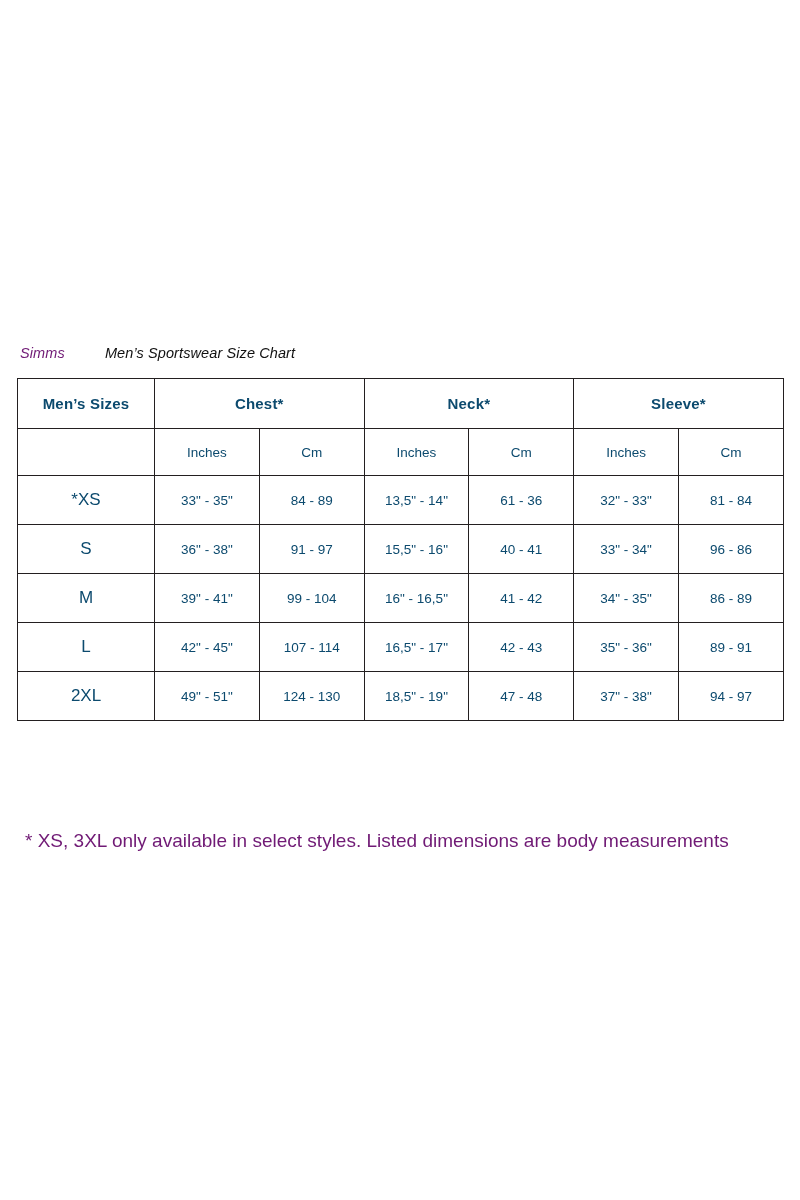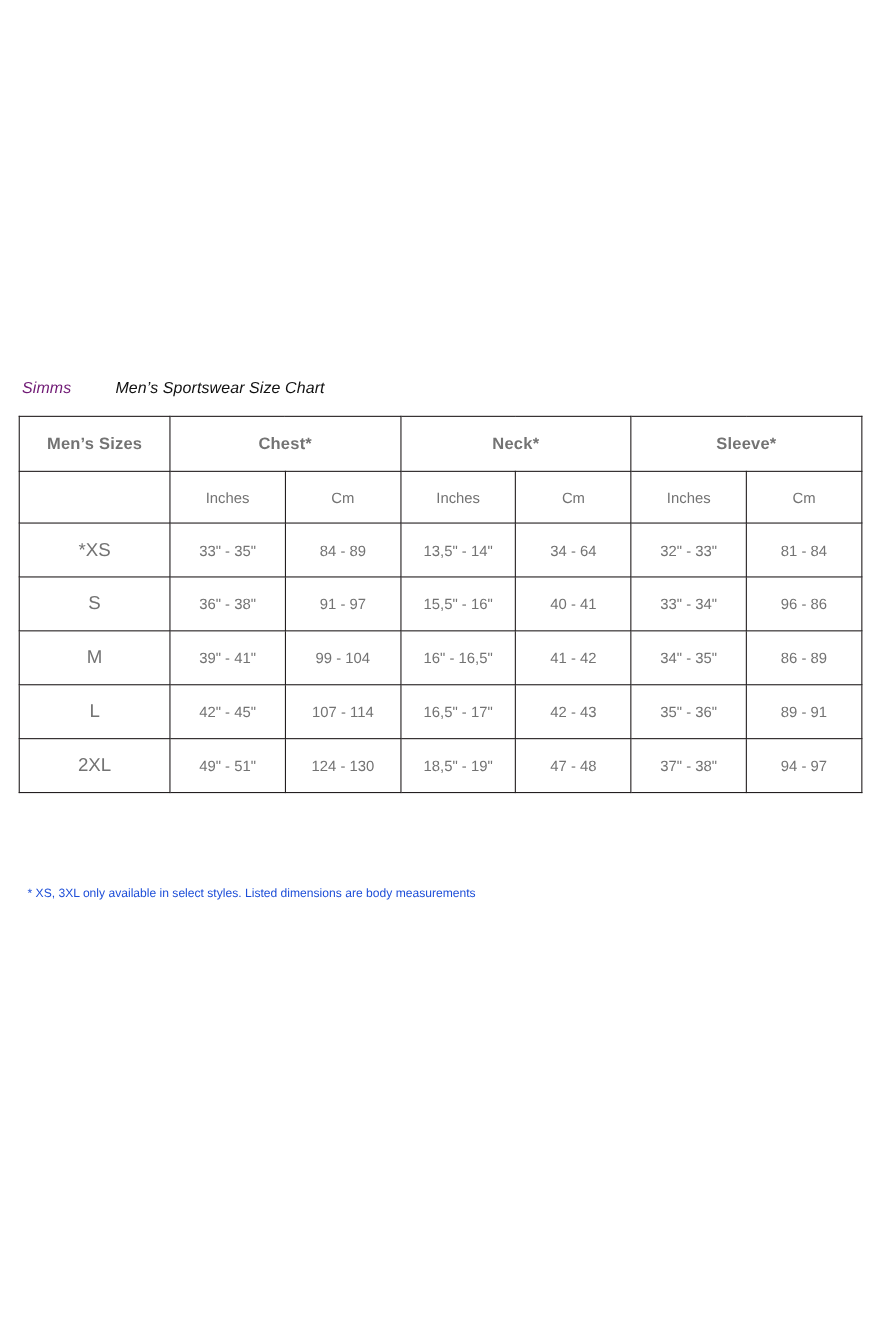--- a/index.html
+++ b/index.html
@@ -53,21 +53,21 @@
     border-collapse: collapse;
     table-layout: fixed;
   }
   .size-table td,
   .size-table th {
     border: 1px solid #231f20;
     text-align: center;
     vertical-align: middle;
     font-size: 13.5px;
     font-weight: normal;
-    color: #737373;
+    color: #0c4a6e;
     padding: 0;
   }
 
   
   col.c-size  { width: 137px; }
   col.c-unit  { width: 104.8px; }
 
   
   tr.head-main td {
     height: 49px;
@@ -92,23 +92,23 @@
     font-size: 13.5px;
   }
   tr.data-row td.size-cell {
     font-size: 17px;
   }
 
   
   .footnote {
     position: absolute;
     left: 25px;
-    top: 806px;
-    font-size: 11px;
-    color: #1d4ed8;
+    top: 830px;
+    font-size: 19px;
+    color: #701a75;
     white-space: nowrap;
   }
 </style>
 </head>
 <body>
 
 <div class="page">
 
   <div class="chart-title">
     <span class="brand">Simms</span><span class="rest"> Men’s Sportswear  Size Chart</span>
@@ -139,21 +139,21 @@
         <td>Cm</td>
         <td>Inches</td>
         <td>Cm</td>
       </tr>
 
       <tr class="data-row">
         <td class="size-cell">*XS</td>
         <td>33" - 35"</td>
         <td>84 - 89</td>
         <td>13,5" - 14"</td>
-        <td>34 - 64</td>
+        <td>61 - 36</td>
         <td>32" - 33"</td>
         <td>81 - 84</td>
       </tr>
       <tr class="data-row">
         <td class="size-cell">S</td>
         <td>36" - 38"</td>
         <td>91 - 97</td>
         <td>15,5" - 16"</td>
         <td>40 - 41</td>
         <td>33" - 34"</td>

